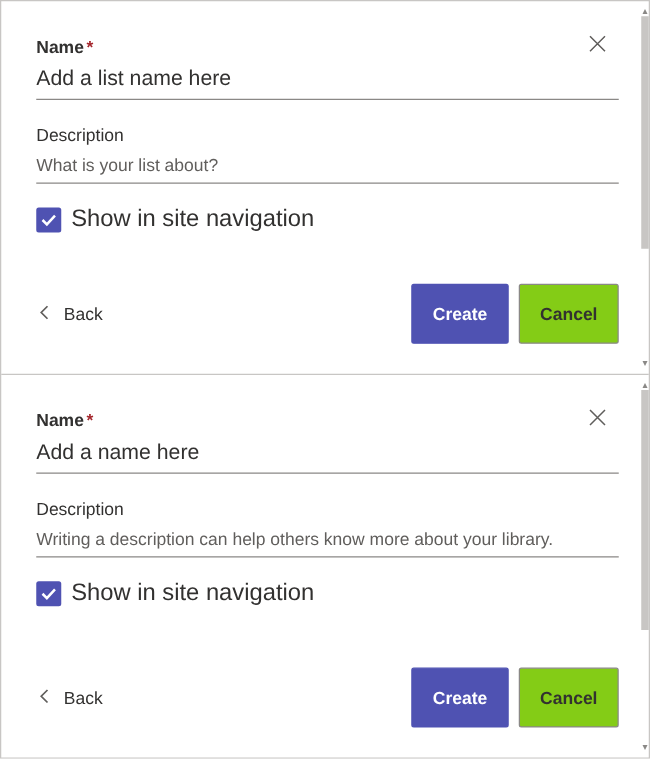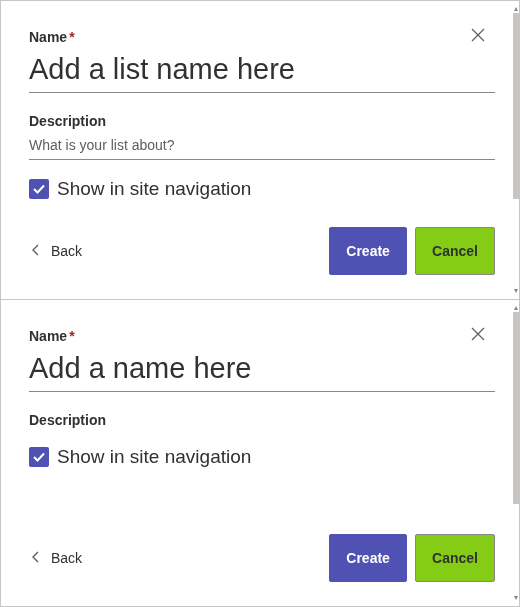--- a/index.html
+++ b/index.html
@@ -78,32 +78,32 @@
       margin-bottom: 6px;
     }
     .req {
       color: #a4262c;
       margin-left: 2px;
     }
     .name-input {
       width: 100%;
       border: none;
       border-bottom: 1px solid #8a8886;
-      font-size: 29px;
+      font-size: 17px;
       color: #323130;
       padding: 2px 0 6px 0;
       background: transparent;
       outline: none;
       font-family: inherit;
     }
     .name-input::placeholder { color: #323130; }
     .desc-label {
       font-size: 14px;
       color: #323130;
-      font-weight: 700;
+      font-weight: 400;
       margin-top: 20px;
       margin-bottom: 6px;
     }
     .desc-input {
       width: 100%;
       border: none;
       border-bottom: 1px solid #8a8886;
       font-size: 14px;
       color: #605e5c;
       padding: 2px 0 6px 0;
@@ -246,20 +246,21 @@
             <path d="M1 1 L13 13 M13 1 L1 13" stroke="#605e5c" stroke-width="1.2" fill="none"></path>
           </svg>
       </button>
 
       <div class="field-label">
         <span>Name</span><span class="req">*</span>
       </div>
       <input class="name-input" type="text" placeholder="Add a name here" style="">
 
       <div class="desc-label">Description</div>
+      <input class="desc-input" type="text" placeholder="Writing a description can help others know more about your library." style="">
 
       <div class="checkbox-row">
         <div class="checkbox">
           <svg width="14" height="14" viewBox="0 0 14 14">
               <path d="M2 7 L5.5 10.5 L12 3.5" stroke="#fff" stroke-width="2" fill="none"></path>
             </svg>
         </div>
         <span class="checkbox-label">Show in site navigation</span>
       </div>
 

